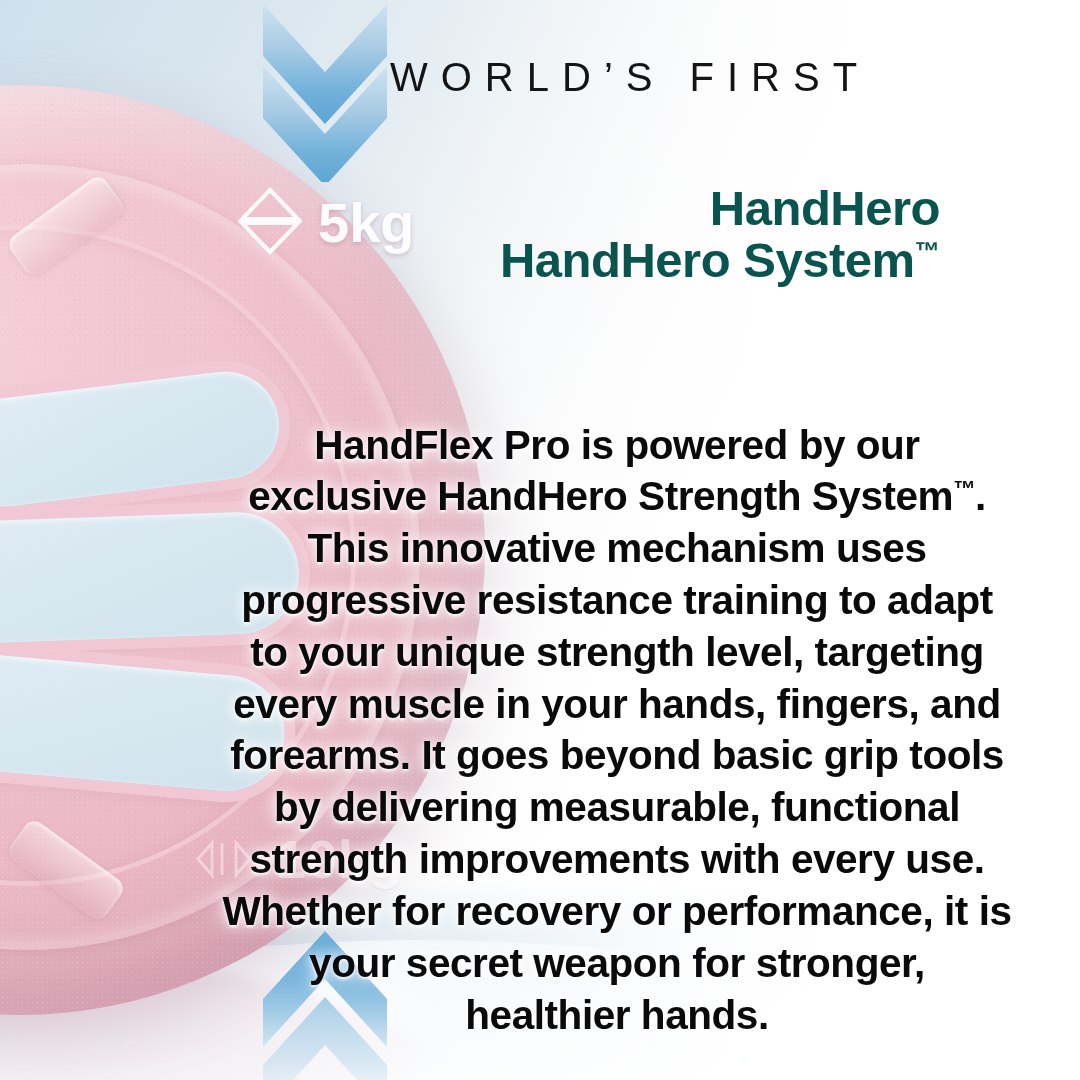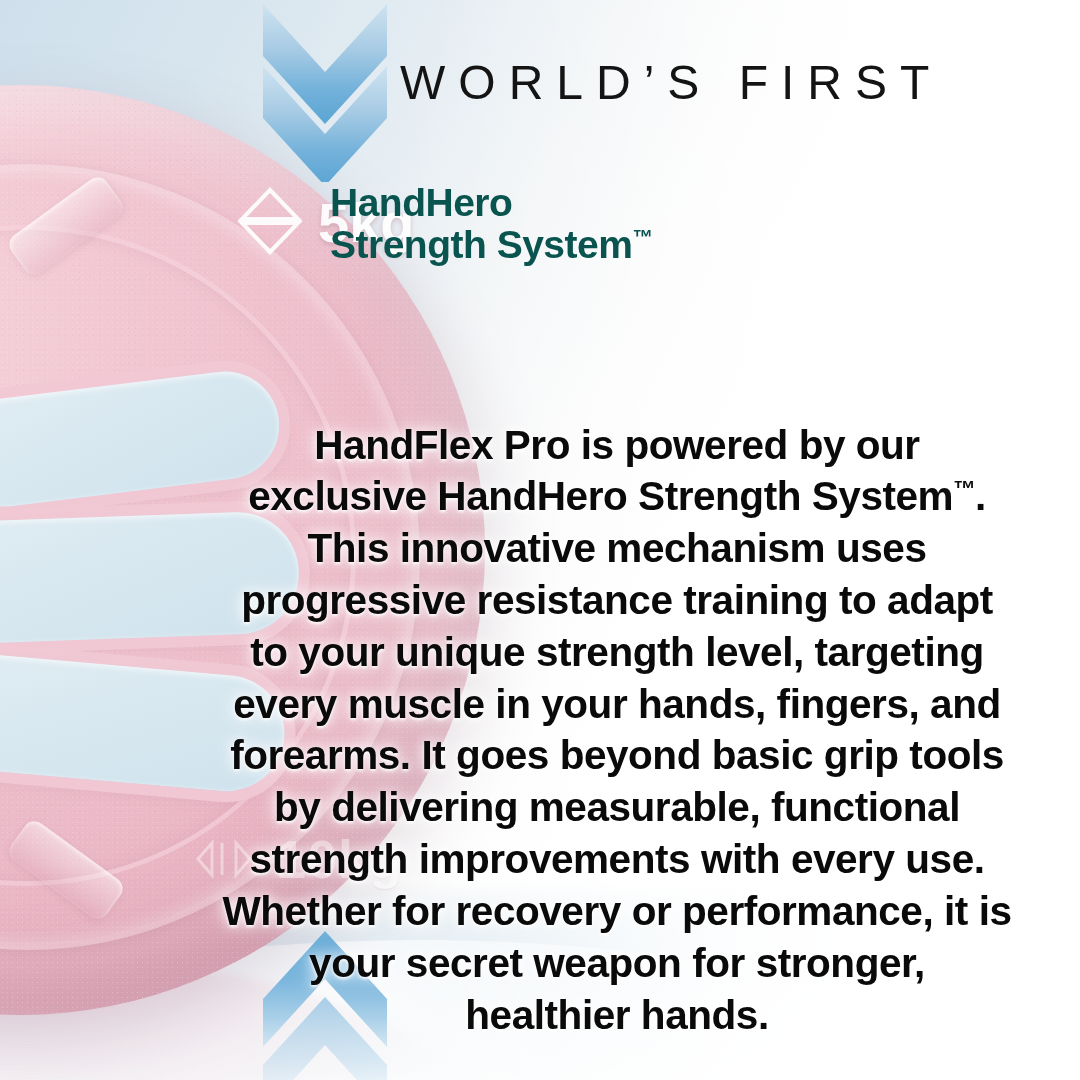--- a/index.html
+++ b/index.html
@@ -220,38 +220,38 @@
     position: absolute;
     left: 263px;
     top: 925px;
     width: 124px;
     height: 170px;
   }
 
   
   .eyebrow {
     position: absolute;
-    left: 400px;
+    left: 390px;
     top: 55px;
     width: 470px;
-    font-size: 48px;
+    font-size: 40px;
     font-weight: 300;
     letter-spacing: 13px;
     color: #141414;
     white-space: nowrap;
   }
 
   .headline {
     position: absolute;
     left: 330px;
     top: 182px;
     width: 610px;
-    text-align: left;
+    text-align: right;
     color: #0a5450;
-    font-size: 39px;
+    font-size: 49px;
     font-weight: 800;
     line-height: 1.07;
     letter-spacing: -0.5px;
   }
   .headline .tm {
     font-size: 0.52em;
     vertical-align: super;
     letter-spacing: 0;
     font-weight: 800;
   }
@@ -361,18 +361,18 @@
       </defs>
       <polygon points="0,74 62,6 124,74 124,122 62,54 0,122" fill="url(#chevBotGrad)"></polygon>
       <polygon points="0,140 62,72 124,140 124,188 62,120 0,188" fill="url(#chevBotFade)"></polygon>
     </svg>
   </div>
 
   <div class="eyebrow">WORLD’S FIRST</div>
 
   <div class="headline">
     <span>HandHero</span><br>
-    <span>Strength System</span><span class="tm">™</span>
+    <span>HandHero System</span><span class="tm">™</span>
   </div>
 
   <p class="body-copy"><span>HandFlex Pro is powered by our exclusive HandHero Strength System</span><span class="tm">™</span><span>. This innovative mechanism uses progressive resistance training to adapt to your unique strength level, targeting every muscle in your hands, fingers, and forearms. It goes beyond basic grip tools by delivering measurable, functional strength improvements with every use. Whether for recovery or performance, it is your secret weapon for stronger, healthier hands.</span></p>
 
 </div>
 
 </body></html>

